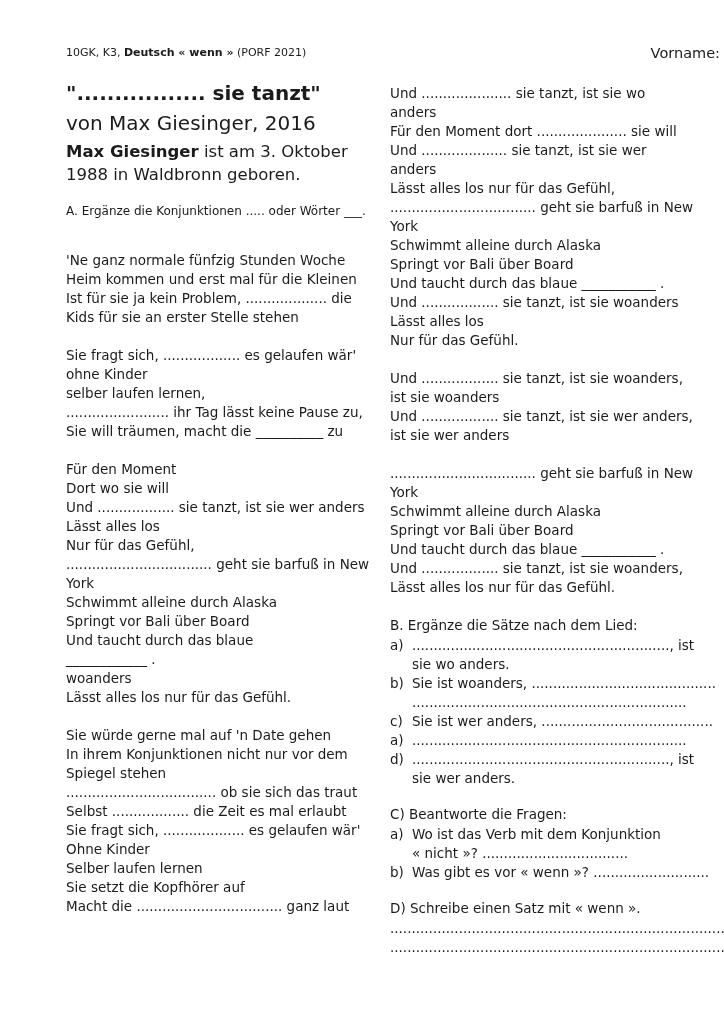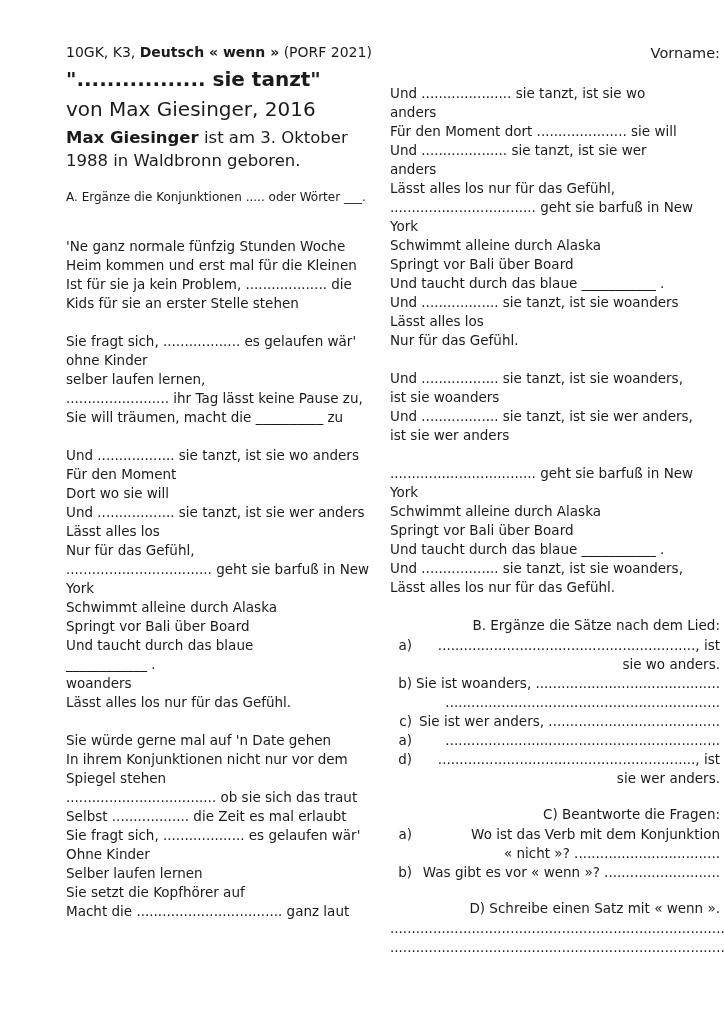--- a/index.html
+++ b/index.html
@@ -6,34 +6,34 @@
   body {
     width:724px; height:1024px; background:#ffffff;
     font-family:"DejaVu Sans", sans-serif;
     color:#1b1b1b;
     overflow:hidden;
   }
   .page { display:flex; padding:44px 8px 0 66px; gap:22px; }
   .col.left  { flex:0 0 302px; width:302px; }
   .col.right { flex:0 0 330px; width:330px; }
 
-  .course { font-size:14px; line-height:17px; margin-bottom:5px; white-space:nowrap; }
+  .course { font-size:11px; line-height:17px; margin-bottom:19px; white-space:nowrap; }
   .course b { font-weight:bold; }
   .title  { font-size:20px; font-weight:bold; line-height:26px; margin-bottom:4px; }
   .byline { font-size:20px; line-height:26px; margin-bottom:4px; }
   .bio    { font-size:16.5px; line-height:23px; margin-bottom:16px; }
   .bio b  { font-weight:bold; }
   .task   { font-size:12px; line-height:19px; margin-bottom:30px; }
 
   .stanza { margin-bottom:19px; }
   .stanza .line { font-size:13.5px; line-height:19px; white-space:nowrap; }
 
   .vorname { text-align:right; font-size:14.5px; line-height:19px; margin-bottom:21px; }
 
-  .section { margin-bottom:17px;text-align:right; }
+  .section { margin-bottom:17px; }
   .sec-title { font-size:13.5px; line-height:19px; margin-bottom:1px; }
   .item { display:flex; }
   .item .lab { flex:0 0 22px; font-size:13.5px; line-height:19px; }
   .item .itxt { flex:1; }
   .item .itxt div { font-size:13.5px; line-height:19px; white-space:nowrap; }
   .dlines .line { white-space:nowrap; }
 </style>
 </head>
 <body>
 
@@ -53,21 +53,20 @@
         <div class="line">Kids für sie an erster Stelle stehen</div>
       </div>
     <div class="stanza">
         <div class="line">Sie fragt sich, .................. es gelaufen wär'</div>
         <div class="line">ohne Kinder</div>
         <div class="line">selber laufen lernen,</div>
         <div class="line">........................ ihr Tag lässt keine Pause zu,</div>
         <div class="line">Sie will träumen, macht die __________ zu</div>
       </div>
     <div class="stanza">
-        <div class="line">Und .................. sie tanzt, ist sie wo anders</div>
         <div class="line">Für den Moment</div>
         <div class="line">Dort wo sie will</div>
         <div class="line">Und .................. sie tanzt, ist sie wer anders</div>
         <div class="line">Lässt alles los</div>
         <div class="line">Nur für das Gefühl,</div>
         <div class="line">.................................. geht sie barfuß in New</div>
         <div class="line">York</div>
         <div class="line">Schwimmt alleine durch Alaska</div>
         <div class="line">Springt vor Bali über Board</div>
         <div class="line">Und taucht durch das blaue</div>

